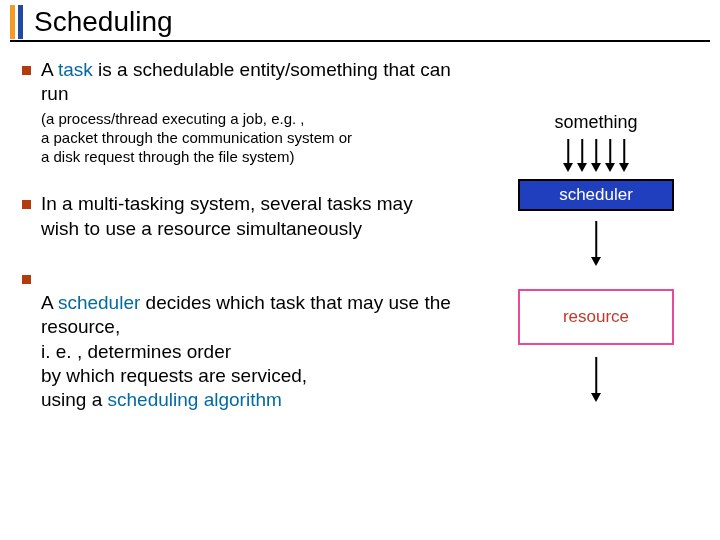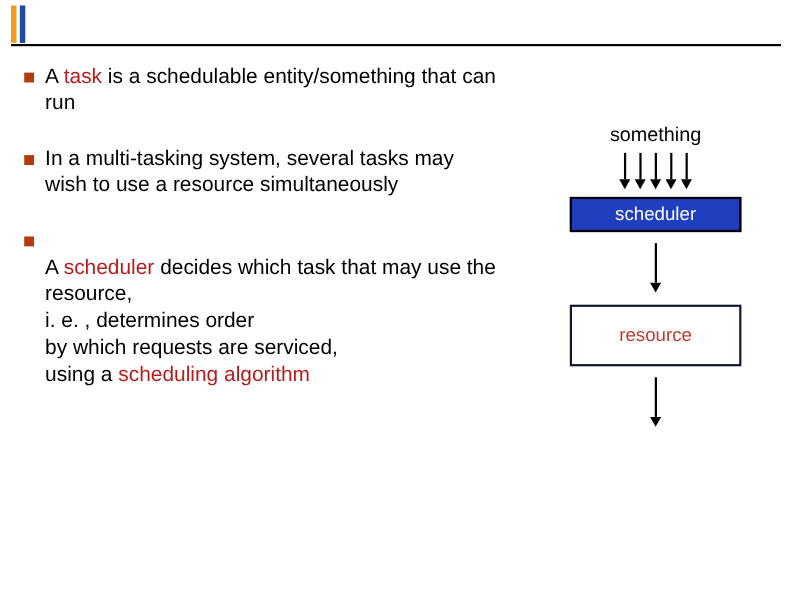--- a/index.html
+++ b/index.html
@@ -10,33 +10,33 @@
   .bar { width: 5px; height: 34px; margin-right: 3px; }
   .bar.orange { background: #f59a22; }
   .bar.blue { background: #1f4aa0; }
   .title { font-size: 28px; font-weight: 400; }
   .underline { position: absolute; left: 10px; top: 40px; width: 700px; height: 2px; background: #000; }
   .content { position: absolute; left: 22px; top: 58px; width: 430px; }
   .bullet { display: flex; margin-bottom: 26px; }
   .sq { width: 9px; height: 9px; background: #b23c0f; margin-top: 8px; margin-right: 10px; flex-shrink: 0; }
   .btext { font-size: 19px; line-height: 1.28; }
   .sub { font-size: 15px; line-height: 1.28; margin-top: 2px; }
-  .hl-red { color: #b91c1c; }
+  .hl-red { color: #0369a1; }
   .diagram { position: absolute; right: 24px; top: 112px; width: 200px; text-align: center; font-size: 18px; }
   .requests-label { margin-bottom: 6px; }
   .arrows-group { display: flex; justify-content: center; gap: 14px; margin: 2px 0 6px 0; }
   .arrow-down { width: 0; height: 0; position: relative; }
   .arrow-down::before { content: ""; position: absolute; left: 50%; top: 0; width: 1.5px; height: 24px; background: #000; transform: translateX(-50%); }
   .arrow-down::after { content: ""; position: absolute; left: 50%; top: 24px; transform: translateX(-50%); border-left: 5px solid transparent; border-right: 5px solid transparent; border-top: 9px solid #000; }
   .arrow-spacer { height: 34px; }
   .sched-box { margin: 4px auto 0 auto; width: 156px; height: 32px; background: #1f3fbf; border: 2px solid #000; display: flex; align-items: center; justify-content: center; color: #fff; font-size: 17px; }
   .single-arrow { display: flex; justify-content: center; margin-top: 10px; margin-bottom: 10px; }
   .single-arrow .arrow-down::before { height: 36px; }
   .single-arrow .arrow-down::after { top: 36px; }
-  .res-box { margin: 0 auto; width: 156px; height: 56px; background: #fff; border: 2px solid #0f172a; display: flex; align-items: center; justify-content: center; color: #c0392b; font-size: 17px; text-align: right; }
+  .res-box { margin: 12px auto; width: 156px; height: 56px; background: #fff; border: 2px solid #ec4899; display: flex; align-items: center; justify-content: center; color: #c0392b; font-size: 17px; text-align: right; }
   .exit-arrow { display: flex; justify-content: center; margin-top: 10px; }
   .exit-arrow .arrow-down::before { height: 36px; }
   .exit-arrow .arrow-down::after { top: 36px; }
   .footer { position: absolute; left: 0; bottom: 4px; width: 720px; height: 20px; display: flex; align-items: center; font-size: 9px; font-weight: bold; }
   .footer .crest { width: 18px; height: 18px; border-radius: 50%; background: radial-gradient(circle at 40% 40%, #f5d68a, #b8863b); margin: 0 6px 0 10px; flex-shrink: 0; }
   .footer .uni { flex: 0 0 auto; }
   .footer .mid { flex: 1; text-align: center; font-weight: bold; }
   .footer .right { flex: 0 0 auto; margin-right: 10px; color: #777; }
   .footer .right .br1 { color: #d08a00; }
   .footer .right .sim { color: #d9531e; font-weight: bold; }
@@ -45,31 +45,35 @@
 </head>
 <body>
 
 <div class="slide">
 
   <div class="title-wrap">
     <div class="accent-bars">
       <div class="bar orange"></div>
       <div class="bar blue"></div>
     </div>
+    <div class="title">Scheduling</div>
   </div>
   <div class="underline"></div>
 
   <div class="content">
 
     <div class="bullet">
       <div class="sq"></div>
       <div>
         <div class="btext">
           <span>A </span><span class="hl-red">task</span><span> is a schedulable entity/something that can run</span>
         </div>
+        <div class="sub" style="white-space: pre-line;">(a process/thread executing a job, e.g. ,
+a packet through the communication system or
+a disk request through the file system)</div>
       </div>
     </div>
 
     <div class="bullet">
       <div class="sq"></div>
       <div class="btext">In a multi-tasking system, several tasks may wish to use a resource simultaneously</div>
     </div>
 
     <div class="bullet" style="margin-bottom:0;">
       <div class="sq"></div>

